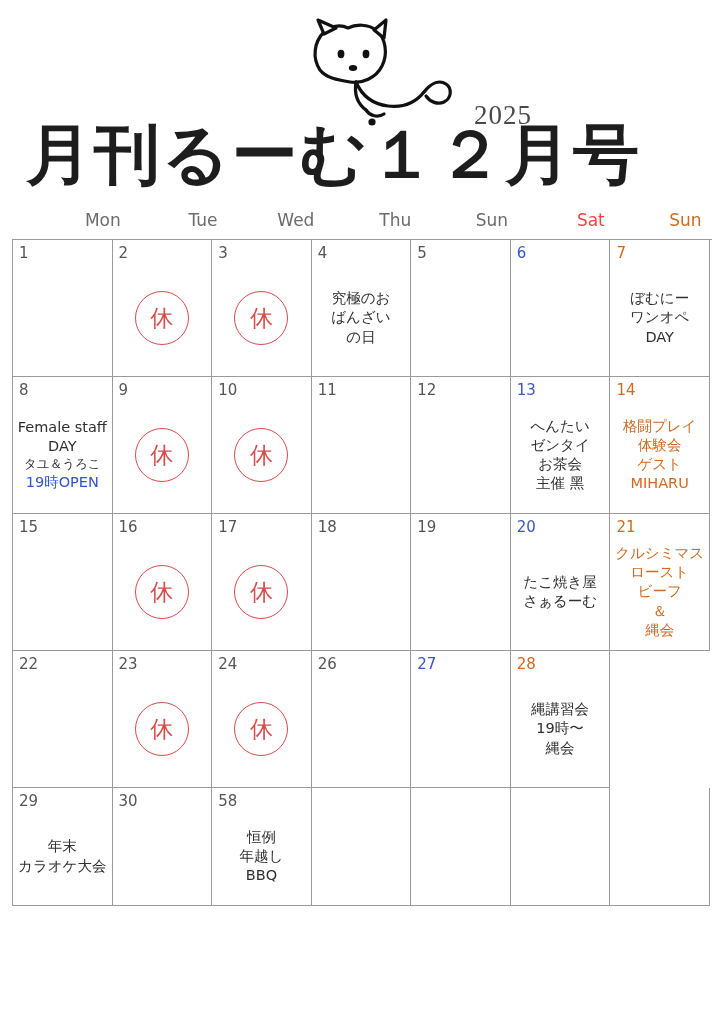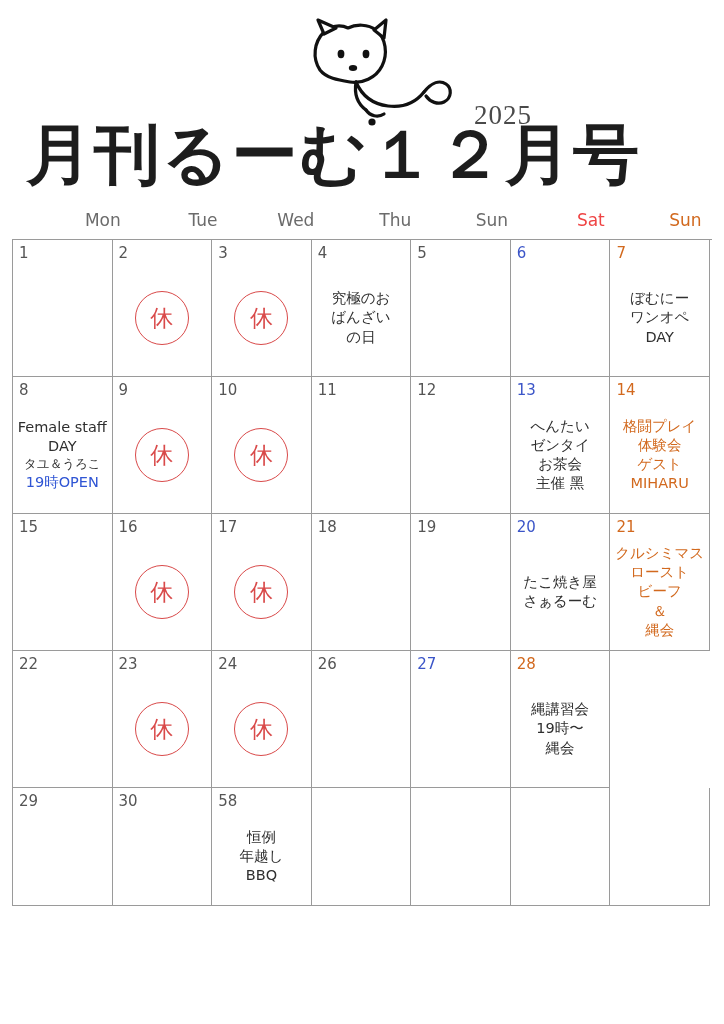--- a/index.html
+++ b/index.html
@@ -348,20 +348,24 @@
           <div class="content">
             <span class="line">縄講習会</span>
             <span class="line">19時〜</span>
             <span class="line">縄会</span>
           </div>
         </div>
       </div>
       <div class="week">
         <div class="cell">
           <div class="daynum">29</div>
+          <div class="content">
+            <span class="line">年末</span>
+            <span class="line">カラオケ大会</span>
+          </div>
         </div>
         <div class="cell">
           <div class="daynum">30</div>
           <div class="content"></div>
         </div>
         <div class="cell">
           <div class="daynum">58</div>
           <div class="content">
             <span class="line">恒例</span>
             <span class="line">年越し</span>

